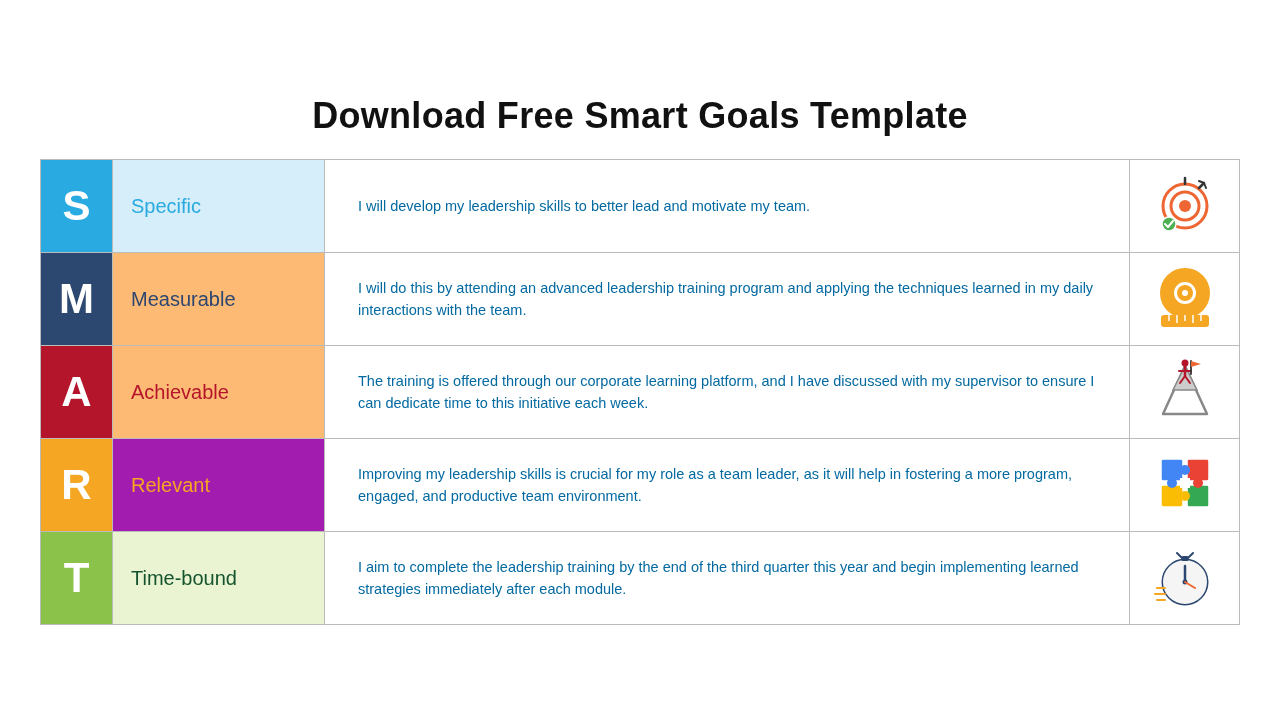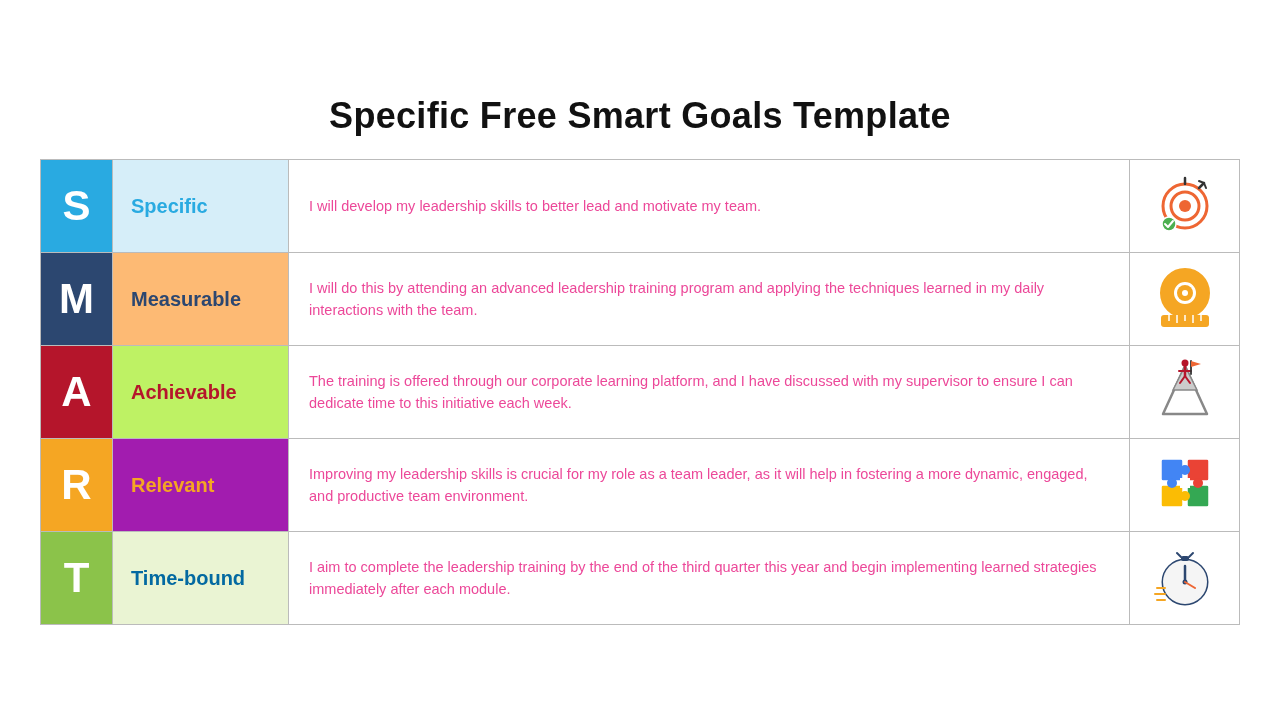--- a/index.html
+++ b/index.html
@@ -35,59 +35,59 @@
     .cell-letter {
       width: 72px;
       text-align: center;
       vertical-align: middle;
       font-size: 42px;
       font-weight: 900;
       color: #fff;
       padding: 10px 0;
     }
     .cell-label {
-      width: 176px;
+      width: 212px;
       vertical-align: middle;
       font-size: 20px;
-      font-weight: 700;
+      font-weight: 400;
       padding: 7px 18px;
       border-left: 1.5px solid #bbb;
       border-right: 1.5px solid #bbb;
     }
     .cell-desc {
       vertical-align: middle;
       font-size: 14.5px;
-      color: #ec4899;
-      padding: 14px 20px;
+      color: #0369a1;
+      padding: 14px 33px;
       line-height: 1.55;
       border-right: 1.5px solid #bbb;
     }
     .cell-icon {
       width: 110px;
       text-align: center;
       vertical-align: middle;
       padding: 10px;
     }
 
     
     .row-s .cell-letter { background-color: #29aae1; }
     .row-s .cell-label  { background-color: #d6eef9; color: #29aae1; }
     .row-m .cell-letter { background-color: #2c4770; }
     .row-m .cell-label  { background-color: #fdba74; color: #2c4770; }
     .row-a .cell-letter { background-color: #b5152b; }
-    .row-a .cell-label  { background-color: #bef264; color: #b5152b; }
+    .row-a .cell-label  { background-color: #fdba74; color: #b5152b; }
     .row-r .cell-letter { background-color: #f5a623; }
     .row-r .cell-label  { background-color: #a21caf; color: #f5a623; }
     .row-t .cell-letter { background-color: #8bc34a; }
-    .row-t .cell-label  { background-color: #eaf4d3; color: #0369a1; }
+    .row-t .cell-label  { background-color: #eaf4d3; color: #14532d; }
   </style>
 </head>
 <body>
 
-<h1>Specific Free Smart Goals Template</h1>
+<h1>Download Free Smart Goals Template</h1>
 
 <table class="smart-table">
   <tbody id="table-body">
       <tr class="row-s">
     <td class="cell-letter">S</td>
     <td class="cell-label">Specific</td>
     <td class="cell-desc">I will develop  my leadership skills to better lead and motivate my team.</td>
     <td class="cell-icon"><svg viewBox="0 0 68 68" width="68" height="68" xmlns="http://www.w3.org/2000/svg">
     <circle cx="34" cy="36" r="22" fill="none" stroke="#e63" stroke-width="3"></circle>
     <circle cx="34" cy="36" r="14" fill="none" stroke="#e63" stroke-width="3"></circle>
@@ -133,21 +133,21 @@
     <line x1="34" y1="20" x2="29" y2="27" stroke="#b5152b" stroke-width="2" stroke-linecap="round"></line>
     <line x1="34" y1="20" x2="39" y2="27" stroke="#b5152b" stroke-width="2" stroke-linecap="round"></line>
 
     <line x1="40" y1="5" x2="40" y2="18" stroke="#333" stroke-width="1.8" stroke-linecap="round"></line>
     <polygon points="40,5 50,8 40,11" fill="#e63"></polygon>
   </svg></td>
   </tr>
       <tr class="row-r">
     <td class="cell-letter">R</td>
     <td class="cell-label">Relevant</td>
-    <td class="cell-desc">Improving my leadership skills is crucial for my role as a team leader, as it will help in fostering a more dynamic, engaged, and productive team environment.</td>
+    <td class="cell-desc">Improving my leadership skills is crucial for my role as a team leader, as it will help in fostering a more program, engaged, and productive team environment.</td>
     <td class="cell-icon"><svg viewBox="0 0 68 68" width="68" height="68" xmlns="http://www.w3.org/2000/svg">
 
     <rect x="10" y="10" width="22" height="22" rx="2" fill="#4285f4" stroke="#fff" stroke-width="1.5"></rect>
     <rect x="36" y="10" width="22" height="22" rx="2" fill="#ea4335" stroke="#fff" stroke-width="1.5"></rect>
     <rect x="10" y="36" width="22" height="22" rx="2" fill="#fbbc04" stroke="#fff" stroke-width="1.5"></rect>
     <rect x="36" y="36" width="22" height="22" rx="2" fill="#34a853" stroke="#fff" stroke-width="1.5"></rect>
 
     <circle cx="34" cy="21" r="5" fill="#4285f4"></circle>
     <circle cx="34" cy="47" r="5" fill="#fbbc04"></circle>
     <circle cx="21" cy="34" r="5" fill="#4285f4"></circle>

